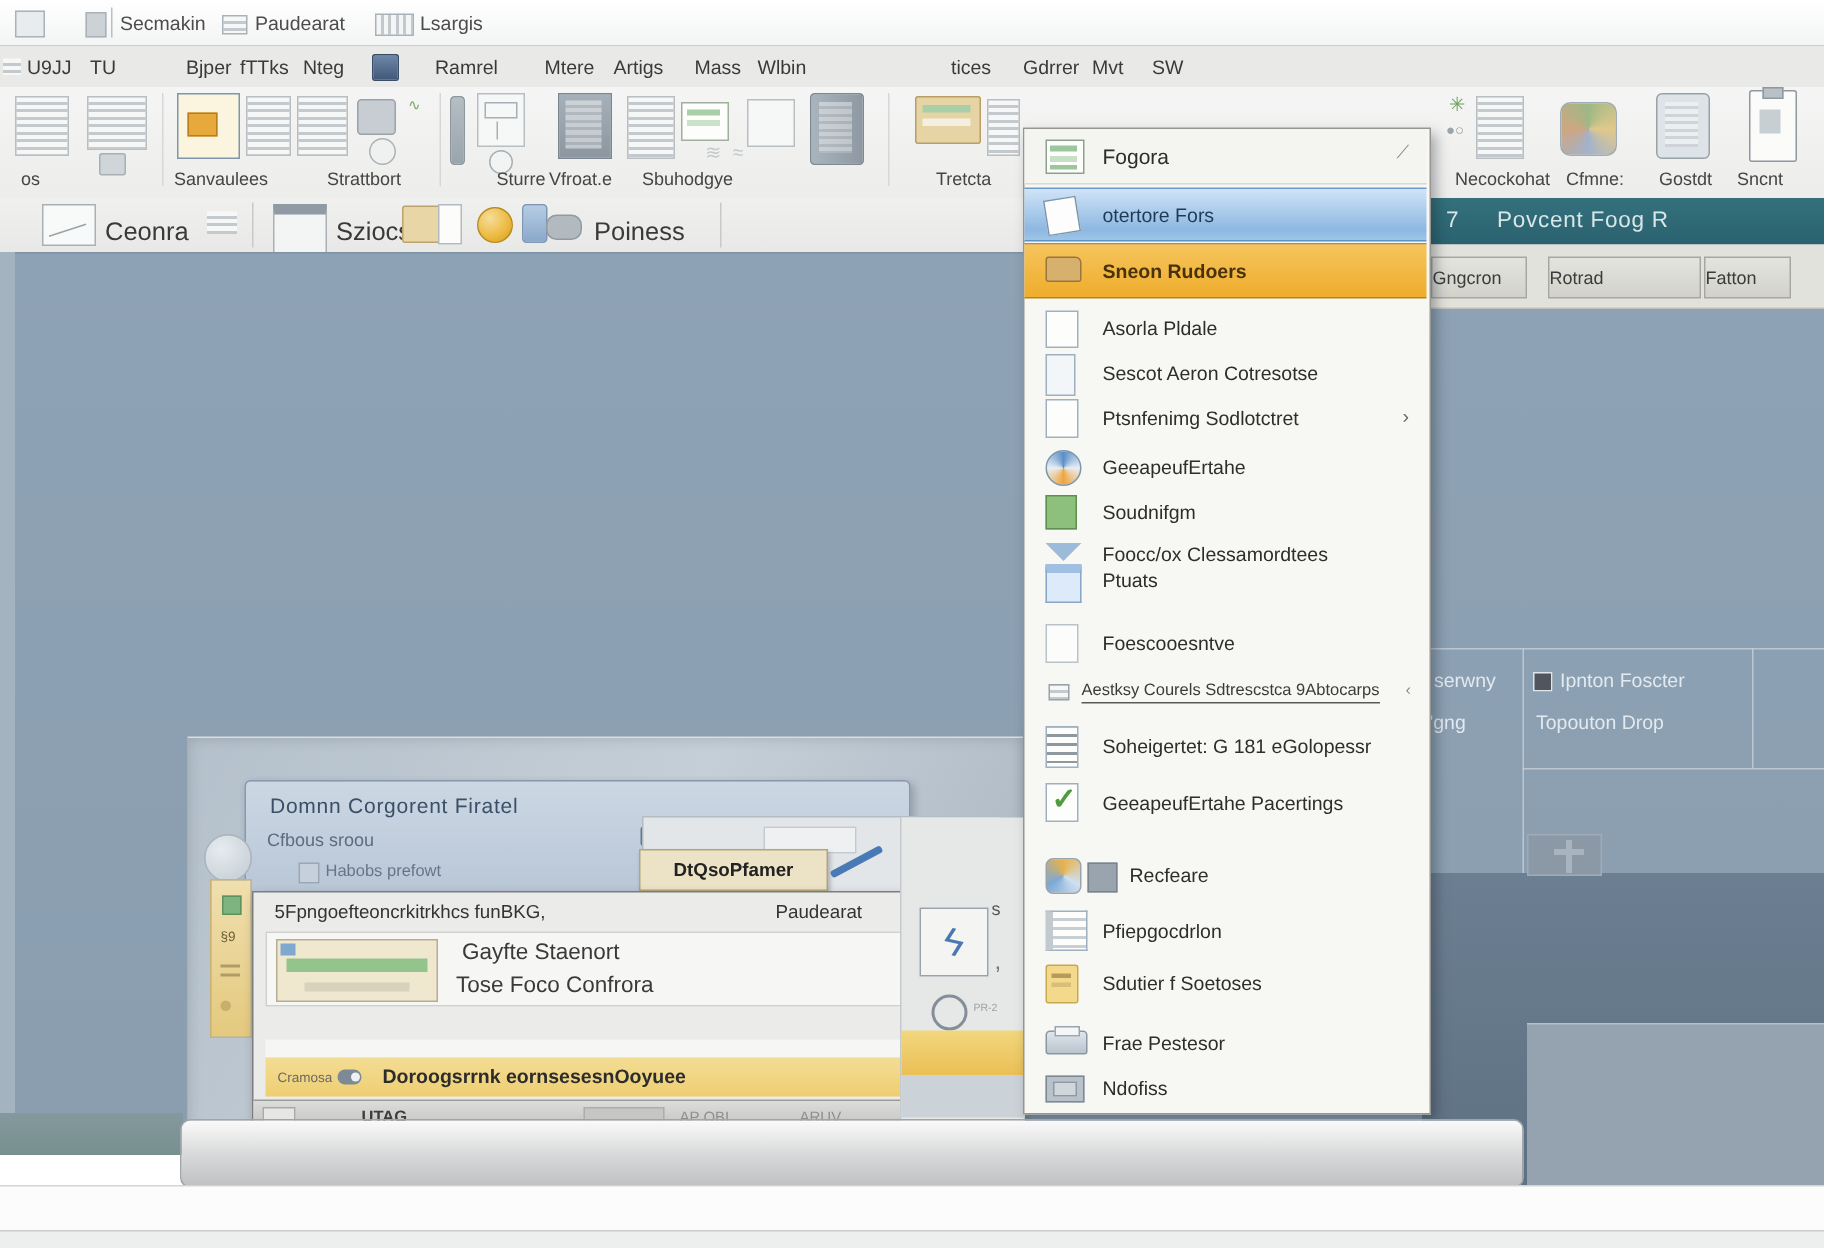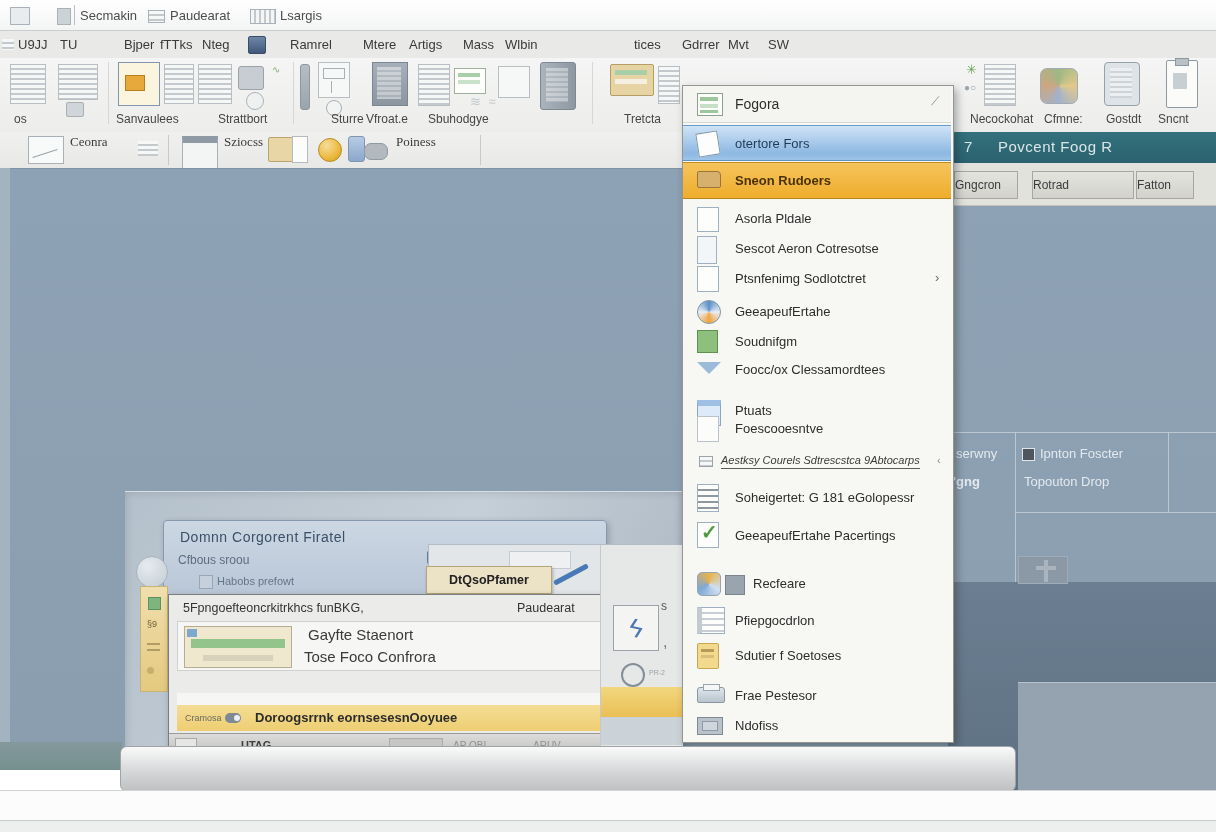--- a/index.html
+++ b/index.html
@@ -11,21 +11,21 @@
   .titlebar{left:0;top:0;width:1216px;height:30px;background:linear-gradient(#ffffff,#f3f4f4);border-bottom:1px solid #c9cdcf;}
   .titletext{font-size:13px;color:#4c4c4c;top:8px;white-space:nowrap;}
   .menubar{left:0;top:31px;width:1216px;height:27px;background:linear-gradient(#eceheb,#e9e9e7);background:#e9e9e7;border-bottom:1px solid #cfcfcb;}
   .mitem{top:6px;font-size:13px;color:#3a3a3a;white-space:nowrap;cursor:default;}
   .ribbon{left:0;top:58px;width:1216px;height:74px;background:linear-gradient(#f4f5f4,#ededeb);border-bottom:1px solid #d4d4d0;}
   .rlabel{top:54px;font-size:12px;color:#454545;white-space:nowrap;}
   .rsep{top:4px;width:1px;height:62px;background:#d7d8d5;}
   .ribicon{background:#f6f7f7;border:1px solid #b8bec1;}
   .lines{background:repeating-linear-gradient(#f6f7f7 0 3px,#c3c9cc 3px 5px);}
   .toolbar2{left:0;top:132px;width:1216px;height:36px;background:linear-gradient(#f0f1ef,#e8e9e7);border-bottom:1px solid #c6c7c4;}
-  .titem{top:2px;font-size:13px;color:#3a3a3a;white-space:nowrap;font-family:Liberation Serif, serif;}
+  .titem{top:13px;font-size:17px;color:#3a3a3a;white-space:nowrap;}
   
   .canvas{left:0;top:168px;width:1216px;height:602px;background:linear-gradient(#8da2b4,#8a9eb0);}
   .centerpanel{left:125px;top:323px;width:557px;height:447px;
     background:linear-gradient(118deg,#b4c0cb 0%,#c5cfd7 45%,#aeb9c5 80%,#bcc6cf 100%);
     border-top:1px solid #d8dee3;box-shadow:0 0 10px rgba(0,0,0,.15) inset;}
   .gridline{background:#c6ced6;opacity:.85;}
   .gridtext{font-size:13px;color:#e3e9ee;white-space:nowrap;}
   
   .tealbar{left:948px;top:132px;width:268px;height:31px;background:linear-gradient(#34707d,#2b626f);color:#d9e6e8;}
   .tabstrip{left:948px;top:163px;width:268px;height:42px;background:#e2e2dc;border-bottom:1px solid #c2c2ba;}
@@ -183,21 +183,21 @@
     <div class="a" style="left:0;top:0;width:1216px;height:1px;background:#7e93a5;"></div>
     <div class="a" style="left:0;top:0;width:10px;height:602px;background:#a3b3c0;"></div>
     <div class="a centerpanel"></div>
 
     <div class="a gridline" style="left:948px;top:264px;width:268px;height:1px;"></div>
     <div class="a gridline" style="left:1015px;top:344px;width:201px;height:1px;"></div>
     <div class="a gridline" style="left:1015px;top:264px;width:1px;height:150px;"></div>
     <div class="a gridline" style="left:1168px;top:264px;width:1px;height:80px;"></div>
     <div class="a gridline" style="left:948px;top:414px;width:268px;height:1px;"></div>
     <span class="a gridtext" style="left:956px;top:278px;">serwny</span>
-    <span class="a gridtext" style="left:953px;top:306px;font-weight:bold;">'gng</span>
+    <span class="a gridtext" style="left:953px;top:306px;">'gng</span>
     <div class="a" style="left:1022px;top:280px;width:11px;height:11px;background:#4f565e;border:1px solid #dfe5ea;"></div>
     <span class="a gridtext" style="left:1040px;top:278px;">Ipnton Foscter</span>
     <span class="a gridtext" style="left:1024px;top:306px;">Topouton Drop</span>
 
     <div class="a" style="left:948px;top:414px;width:268px;height:208px;background:linear-gradient(#6c7f92,#5e7183);"></div>
     <div class="a" style="left:1018px;top:388px;width:48px;height:26px;background:#8b99a7;border:1px solid #9fabb7;"></div>
     <div class="a" style="left:1044px;top:392px;width:4px;height:22px;background:#aab4bf;"></div>
     <div class="a" style="left:1036px;top:398px;width:20px;height:4px;background:#aab4bf;"></div>
     <div class="a" style="left:1018px;top:514px;width:198px;height:108px;background:#95a2b0;border-top:1px solid #b8c1ca;"></div>
   </div>
@@ -326,32 +326,32 @@
       <span class="mlabel">GeeapeufErtahe</span>
     </div>
     <div class="a mrow" style="top:242px;height:26px;">
       <div class="mico" style="top:2px;width:19px;height:21px;background:#8cc07c;border:1px solid #5e9150;"></div>
       <span class="mlabel">Soudnifgm</span>
     </div>
     <div class="a mrow" style="top:270px;height:27px;">
       <div class="mico" style="top:6px;width:0;height:0;border-left:12px solid transparent;border-right:12px solid transparent;border-top:12px solid #9cbbda;"></div>
       <span class="mlabel">Foocc/ox Clessamordtees</span>
     </div>
-    <div class="a mrow" style="top:310px;height:28px;">
+    <div class="a mrow" style="top:286px;height:28px;">
       <div class="mico" style="top:4px;width:22px;height:19px;background:#ddeafa;border:1px solid #8aa6c4;border-top:6px solid #9fc0e2;"></div>
       <span class="mlabel">Ptuats</span>
     </div>
     <div class="a mrow" style="top:328px;height:28px;">
       <div class="mico" style="top:2px;width:20px;height:24px;background:#fcfcfb;border:1px solid #b9c2c8;"></div>
       <span class="mlabel">Foescooesntve</span>
     </div>
 
     <div class="a mrow" style="top:362px;height:26px;">
       <div class="mico lines" style="left:16px;top:8px;width:12px;height:9px;border:1px solid #9aa2a8;"></div>
-      <span style="margin-left:38px;font-size:11px;color:#3b3b3b;border-bottom:1px solid #5a5a56;padding-bottom:2px;font-style:italic;">Aestksy Courels Sdtrescstca 9Abtocarps</span>
+      <span style="margin-left:38px;font-size:11px;color:#3b3b3b;border-bottom:1px solid #5a5a56;padding-bottom:2px;">Aestksy Courels Sdtrescstca 9Abtocarps</span>
       <span class="a" style="left:254px;top:6px;color:#8a8a86;font-size:11px;">‹</span>
     </div>
 
     <div class="a mrow" style="top:396px;height:30px;">
       <div class="mico icnbox" style="top:2px;width:20px;height:26px;background:repeating-linear-gradient(#fdfdfc 0 4px,#8e989f 4px 6px);"></div>
       <span class="mlabel">Soheigertet: G 181 eGolopessr</span>
     </div>
     <div class="a mrow" style="top:434px;height:30px;">
       <div class="mico icnbox" style="top:2px;width:20px;height:24px;"></div>
       <span class="a" style="left:18px;top:0px;font-size:20px;font-weight:bold;color:#4f9b3f;">✓</span>

